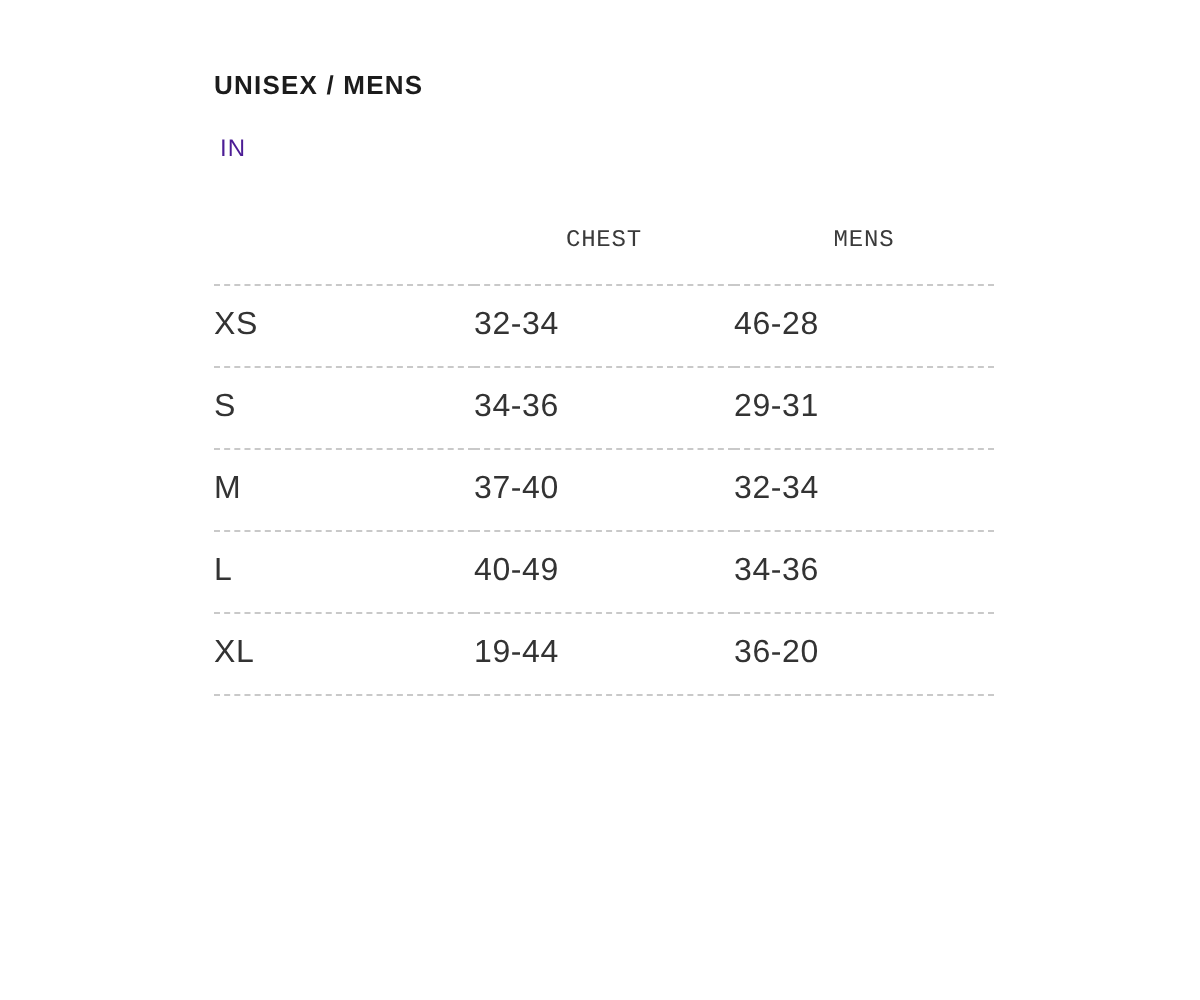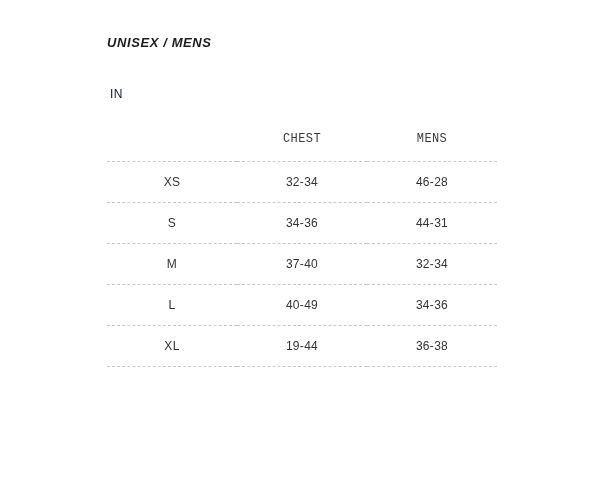--- a/index.html
+++ b/index.html
@@ -20,62 +20,60 @@
     padding-left: 107px;
     width: 600px;
   }
   .title {
     margin: 0;
     font-size: 13px;
     font-weight: bold;
     letter-spacing: 0.6px;
     color: #1c1c1c;
     line-height: 16px;
-    font-style: italic;
   }
   .description {
     margin: 13px 0 0 0;
     max-width: 408px;
     font-size: 13px;
     letter-spacing: 0.2px;
     line-height: 21px;
     color: #2e2e2e;
   }
   .unit {
     display: inline-block;
-    margin-top: 36px;
+    margin-top: 16px;
     margin-left: 3px;
     font-size: 12px;
     letter-spacing: 0.5px;
     line-height: 14px;
-    color: #0f172a;
+    color: #4c1d95;
     cursor: pointer;
   }
   table.size-table {
     margin-top: 30px;
     width: 390px;
     border-collapse: collapse;
     table-layout: fixed;
   }
   .size-table th {
     font-weight: normal;
     font-size: 12px;
     letter-spacing: 0.4px;
     color: #3a3a3a;
     text-align: center;
     padding: 0 0 15px 0;
     line-height: 14px;
     font-family: Liberation Mono, monospace;
   }
   .size-table td {
     height: 40px;
-    font-size: 12px;
+    font-size: 16px;
     letter-spacing: 0.3px;
     color: #333333;
-    text-align: center;
     vertical-align: middle;
     padding: 0;
   }
   .size-table tbody tr {
     border-top: 1px dashed #c9c9c9;
   }
   .size-table tbody tr:last-child {
     border-bottom: 1px dashed #c9c9c9;
   }
 </style>
@@ -99,33 +97,33 @@
     </thead>
     <tbody>
       <tr>
         <td>XS</td>
         <td>32-34</td>
         <td>46-28</td>
       </tr>
       <tr>
         <td>S</td>
         <td>34-36</td>
-        <td>44-31</td>
+        <td>29-31</td>
       </tr>
       <tr>
         <td>M</td>
         <td>37-40</td>
         <td>32-34</td>
       </tr>
       <tr>
         <td>L</td>
         <td>40-49</td>
         <td>34-36</td>
       </tr>
       <tr>
         <td>XL</td>
         <td>19-44</td>
-        <td>36-38</td>
+        <td>36-20</td>
       </tr>
     </tbody>
   </table>
 
 </div>
 
 </body></html>

